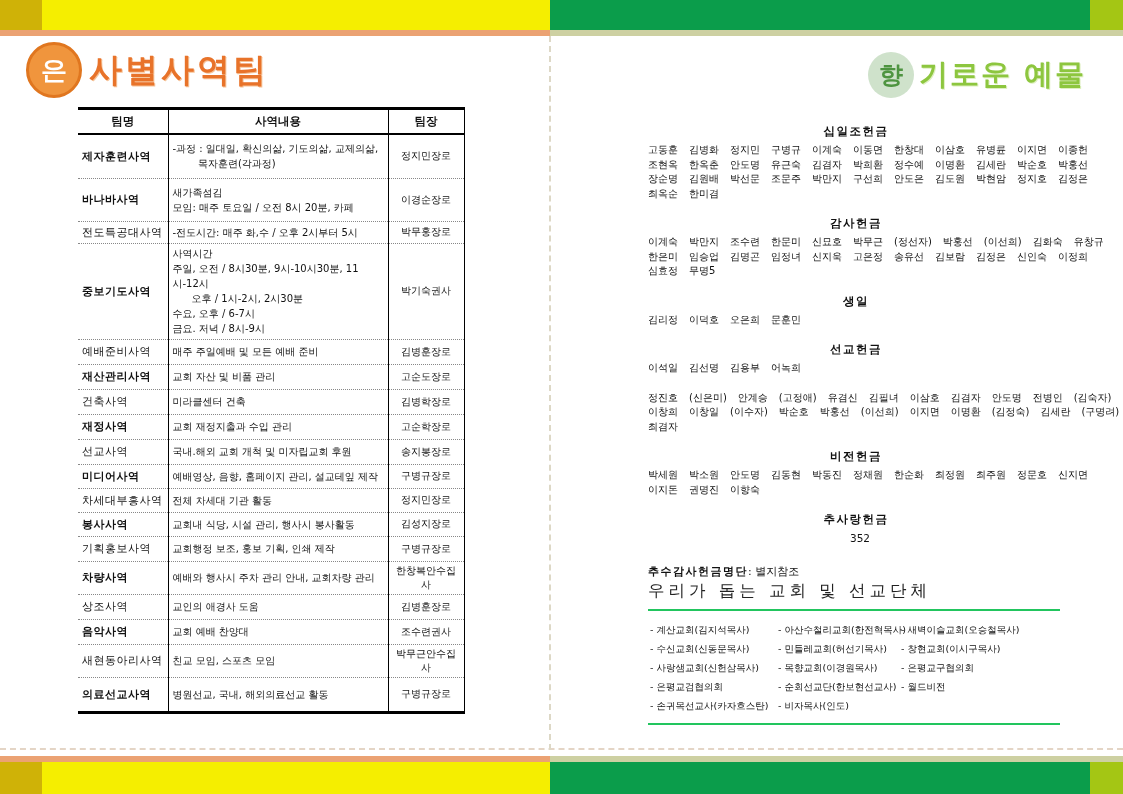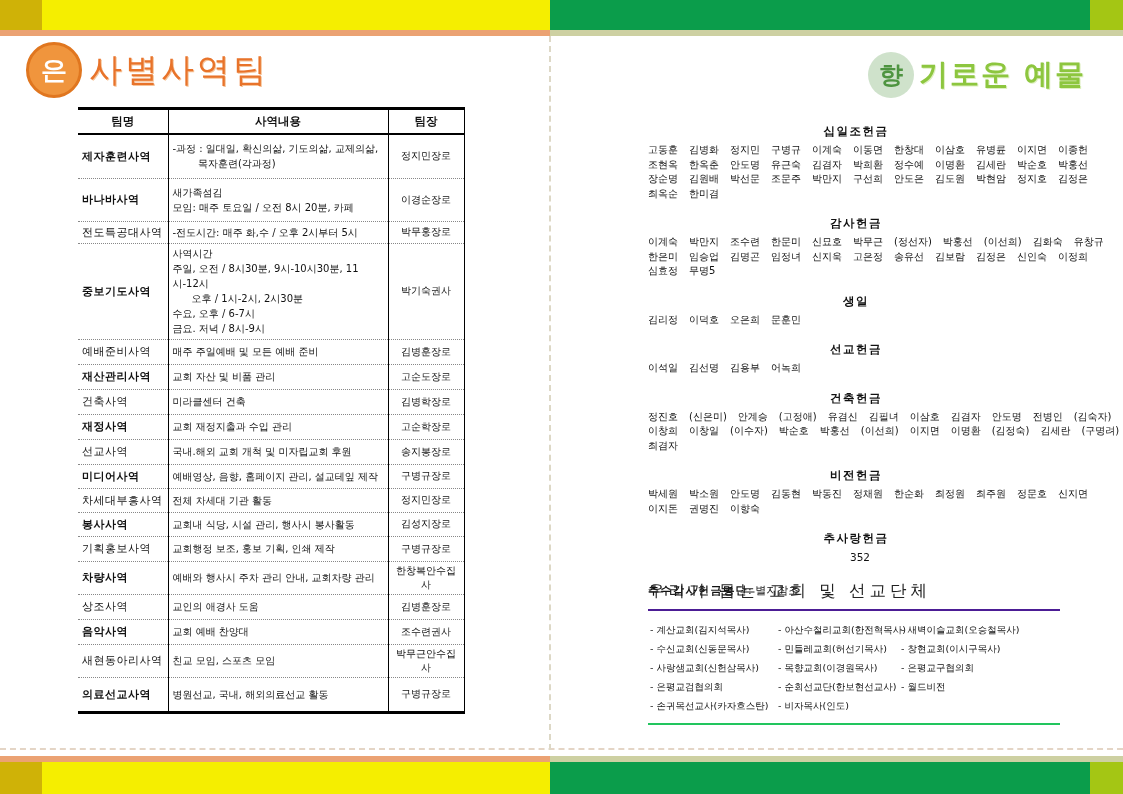--- a/index.html
+++ b/index.html
@@ -11,21 +11,21 @@
   .fold-line{position:absolute;left:549px;top:36px;height:714px;width:0;
              border-left:2px dashed #ddd8c6;}
   .perf-line{position:absolute;left:0;top:748px;width:1123px;height:0;
              border-top:2px dashed #e4d5c6;}
 
   
   .lp-title{position:absolute;left:26px;top:42px;display:flex;align-items:center;gap:7px;}
   .lp-badge{width:56px;height:56px;border-radius:50%;background:#f0953d;
             border:3px solid #e0761f;display:flex;align-items:center;justify-content:center;
             color:#fff;font-weight:bold;font-size:26px;box-sizing:border-box;}
-  .lp-text{color:#e8732a;font-weight:normal;font-size:33px;letter-spacing:3px;
+  .lp-text{color:#e8732a;font-weight:bold;font-size:33px;letter-spacing:3px;
            text-shadow:1px 1px 0 #f6c49a;}
 
   
   .tbl-wrap{position:absolute;left:78px;top:107px;}
   table.ministry{border-collapse:collapse;table-layout:fixed;width:386px;}
   table.ministry col.c1{width:90px;} table.ministry col.c2{width:220px;} table.ministry col.c3{width:76px;}
   table.ministry th{border-top:3px solid #000;border-bottom:2px solid #000;
        font-size:11.5px;font-weight:bold;padding:4px 2px;text-align:center;}
   table.ministry th+th, table.ministry td+td{border-left:1px solid #000;}
   table.ministry th:last-child, table.ministry td:last-child{border-right:1px solid #000;}
@@ -50,21 +50,21 @@
   .osec-title{font-size:11.5px;font-weight:bold;letter-spacing:1.5px;margin-bottom:4px;}
   .name-row{display:flex;gap:11px;line-height:14.5px;white-space:nowrap;}
   .name-row span{font-size:10px;}
   .love-value{font-size:10.5px;padding-left:8px;line-height:15px;}
   .note-line{font-size:11px;margin-top:18px;}
   .note-line .nt{font-weight:bold;letter-spacing:1.5px;}
 
   
   .support{position:absolute;left:648px;top:580px;width:412px;}
   .support-head{font-size:16.5px;letter-spacing:4px;color:#222;
-                padding-bottom:7px;border-bottom:2px solid #4c1d95;}
+                padding-bottom:7px;border-bottom:2px solid #22c55e;}
   .church-cols{display:flex;padding:9px 0 8px 2px;border-bottom:2px solid #22c55e;}
   .church-col1{width:128px;} .church-col2{width:123px;} .church-col3{width:145px;}
   .church-item{font-size:9.5px;line-height:19px;white-space:nowrap;}
 </style>
 </head>
 <body>
 
 <div>
   <div class="band-seg" style="left:0;top:0;width:42px;height:30px;background:#cfb207;"></div>
   <div class="band-seg" style="left:42px;top:0;width:508px;height:30px;background:#f5ee00;"></div>
@@ -300,21 +300,20 @@
       <div class="osec">
         <div class="osec-title">선교헌금</div>
         <div class="name-row">
           <span>이석일</span>
           <span>김선명</span>
           <span>김용부</span>
           <span>어녹희</span>
         </div>
       </div>
       <div class="osec">
-        <div class="osec-title">건축헌금</div>
         <div class="name-row">
           <span>정진호</span>
           <span>(신은미)</span>
           <span>안계승</span>
           <span>(고정애)</span>
           <span>유겸신</span>
           <span>김필녀</span>
           <span>이삼호</span>
           <span>김겸자</span>
           <span>안도명</span>

